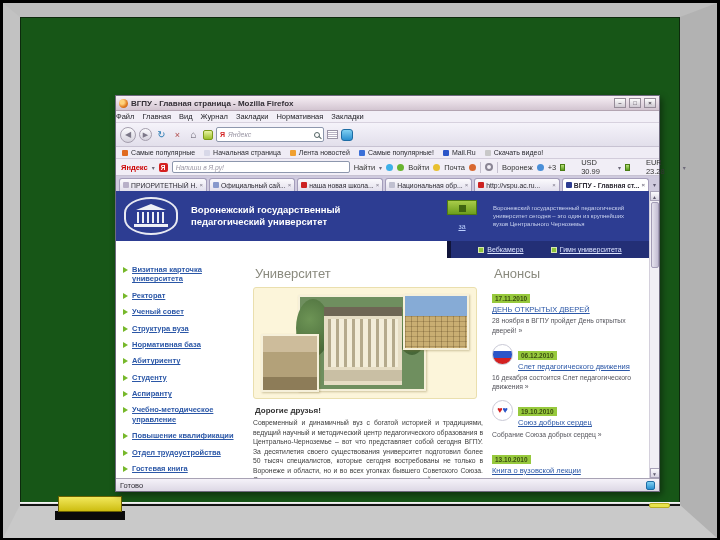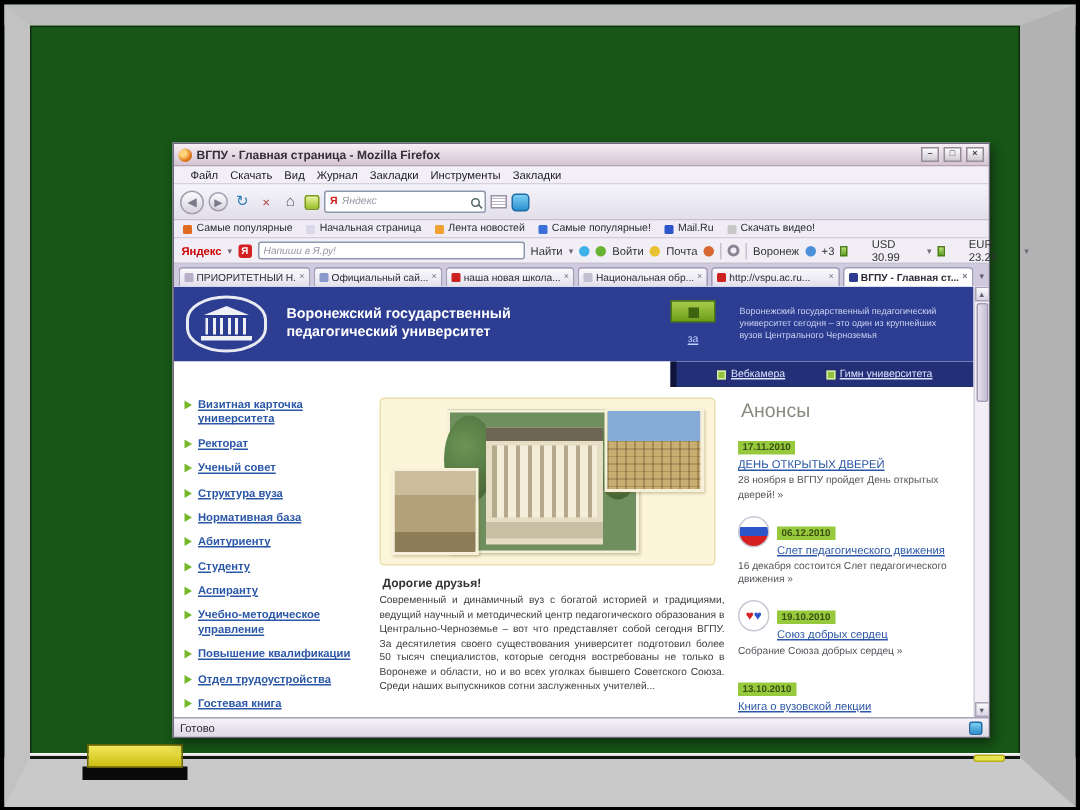--- a/index.html
+++ b/index.html
@@ -22,21 +22,21 @@
              display:flex; flex-direction:column; background:#ece9f2;
              border:1px solid #6f6a7e; box-shadow:2px 3px 7px rgba(0,0,0,.45); }
   .titlebar { height:15px; display:flex; align-items:center; gap:3px; padding:0 3px;
               background:linear-gradient(#f7eff5,#d3c5d1); border-bottom:1px solid #b3a4b1;
               font-size:8px; font-weight:bold; color:#332f36;justify-content:space-between; }
   .ff-icon { width:9px; height:9px; border-radius:50%;
              background:radial-gradient(circle at 35% 35%, #ffd27a 0 25%, #e07b1f 60%, #b4520e); flex:none; }
   .title-text { flex:1; overflow:hidden; white-space:nowrap; }
   .winbtn { width:12px; height:10px; font-size:6px; line-height:9px; text-align:center;
             background:linear-gradient(#fdfdfd,#cfc9d2); border:1px solid #968c99; color:#403a44; flex:none; }
-  .menubar { height:12px; display:flex; align-items:center; gap:8px; padding:0 11px;
+  .menubar { height:12px; display:flex; align-items:center; gap:8px; padding:0 0;
              background:#f2eff7; border-bottom:1px solid #d7d1de; font-size:7.5px; color:#1c1c22; }
   .navbar { height:24px; display:flex; align-items:center; gap:3px; padding:0 4px;
             background:linear-gradient(#f5f3fa,#e2dfeb); border-bottom:1px solid #c7c2d2; }
   .navbtn { border-radius:50%; background:linear-gradient(#fbfbfd,#d6d3de); border:1px solid #a49ead;
             display:flex; align-items:center; justify-content:center; color:#7c7888; flex:none; }
   .back { width:16px; height:16px; font-size:8px; }
   .fwd { width:13px; height:13px; font-size:7px; }
   .toolglyph { font-size:10px; width:13px; text-align:center; flex:none; }
   .refresh { color:#2f7fb5; } .stop { color:#b04a4a; font-size:9px; } .home { color:#55505e; }
   .ybm-icon { width:10px; height:10px; border-radius:2px; flex:none;
@@ -183,25 +183,25 @@
     <div class="titlebar">
       <span class="ff-icon"></span>
       <span class="title-text">ВГПУ - Главная страница - Mozilla Firefox</span>
       <span class="winbtn">–</span>
       <span class="winbtn">□</span>
       <span class="winbtn">×</span>
     </div>
 
     <div class="menubar">
       <span>Файл</span>
-      <span>Скачать</span>
+      <span>Главная</span>
       <span>Вид</span>
       <span>Журнал</span>
       <span>Закладки</span>
-      <span>Инструменты</span>
+      <span>Нормативная</span>
       <span>Закладки</span>
     </div>
 
     <div class="navbar">
       <span class="navbtn back">◀</span>
       <span class="navbtn fwd">▶</span>
       <span class="toolglyph refresh">↻</span>
       <span class="toolglyph stop">×</span>
       <span class="toolglyph home">⌂</span>
       <span class="ybm-icon"></span>
@@ -395,20 +395,21 @@
                 <span class="arrow"></span>
                 <a class="side-link">Отдел трудоустройства</a>
               </div>
             <div class="side-item">
                 <span class="arrow"></span>
                 <a class="side-link">Гостевая книга</a>
               </div>
           </div>
 
           <div class="centercol">
+            <h2 class="h-sec">Университет</h2>
             <div class="collage">
               <div class="ph-main">
                 <div class="tree tree-l"></div>
                 <div class="tree tree-r"></div>
                 <div class="bld">
                   <div class="bld-roof"></div>
                   <div class="bld-cols"></div>
                   <div class="bld-base"></div>
                 </div>
               </div>

